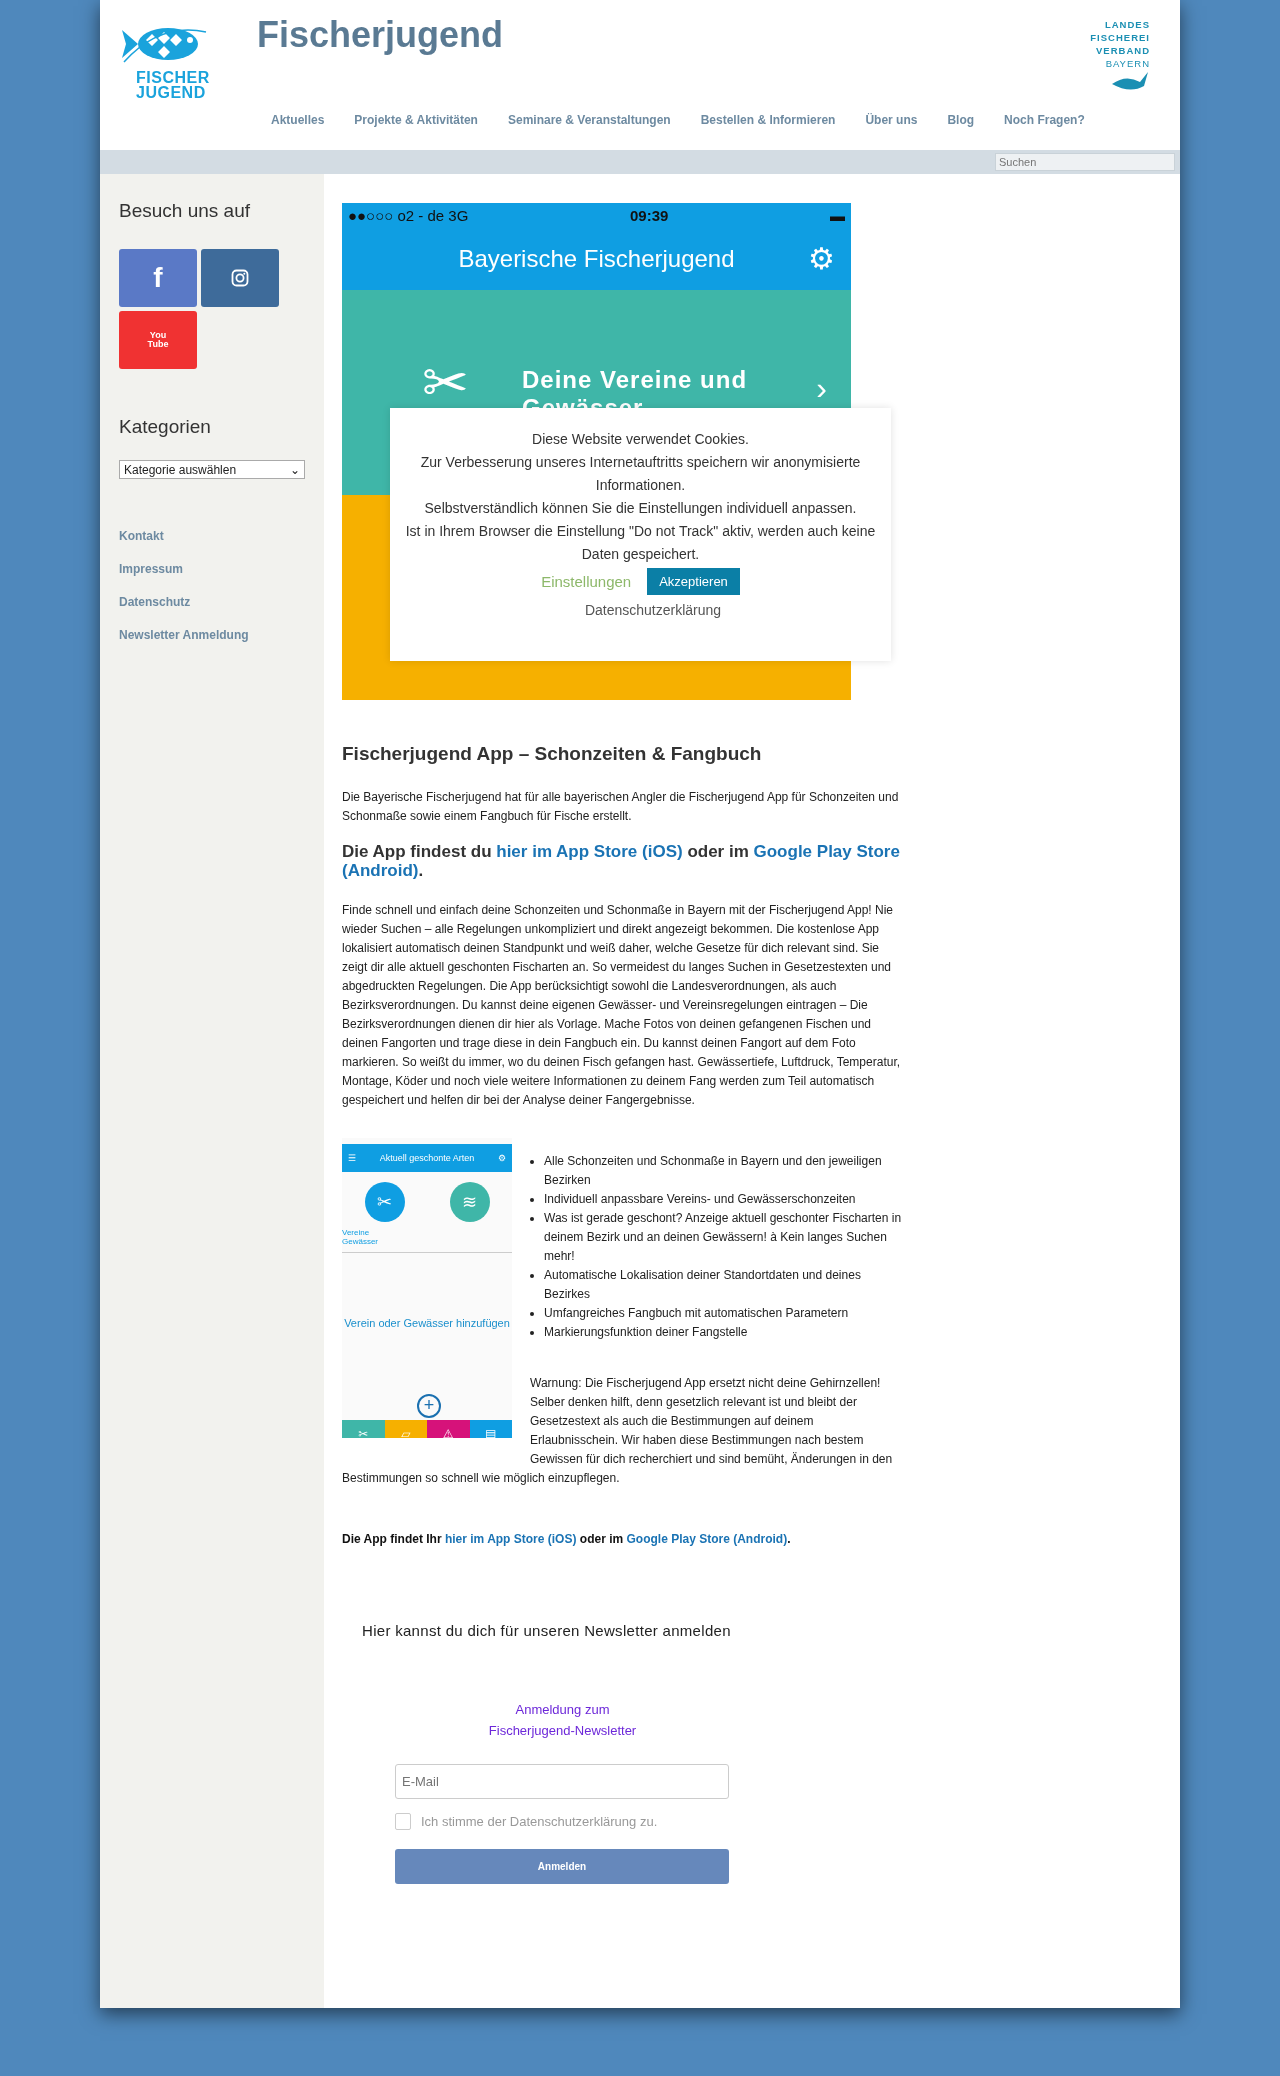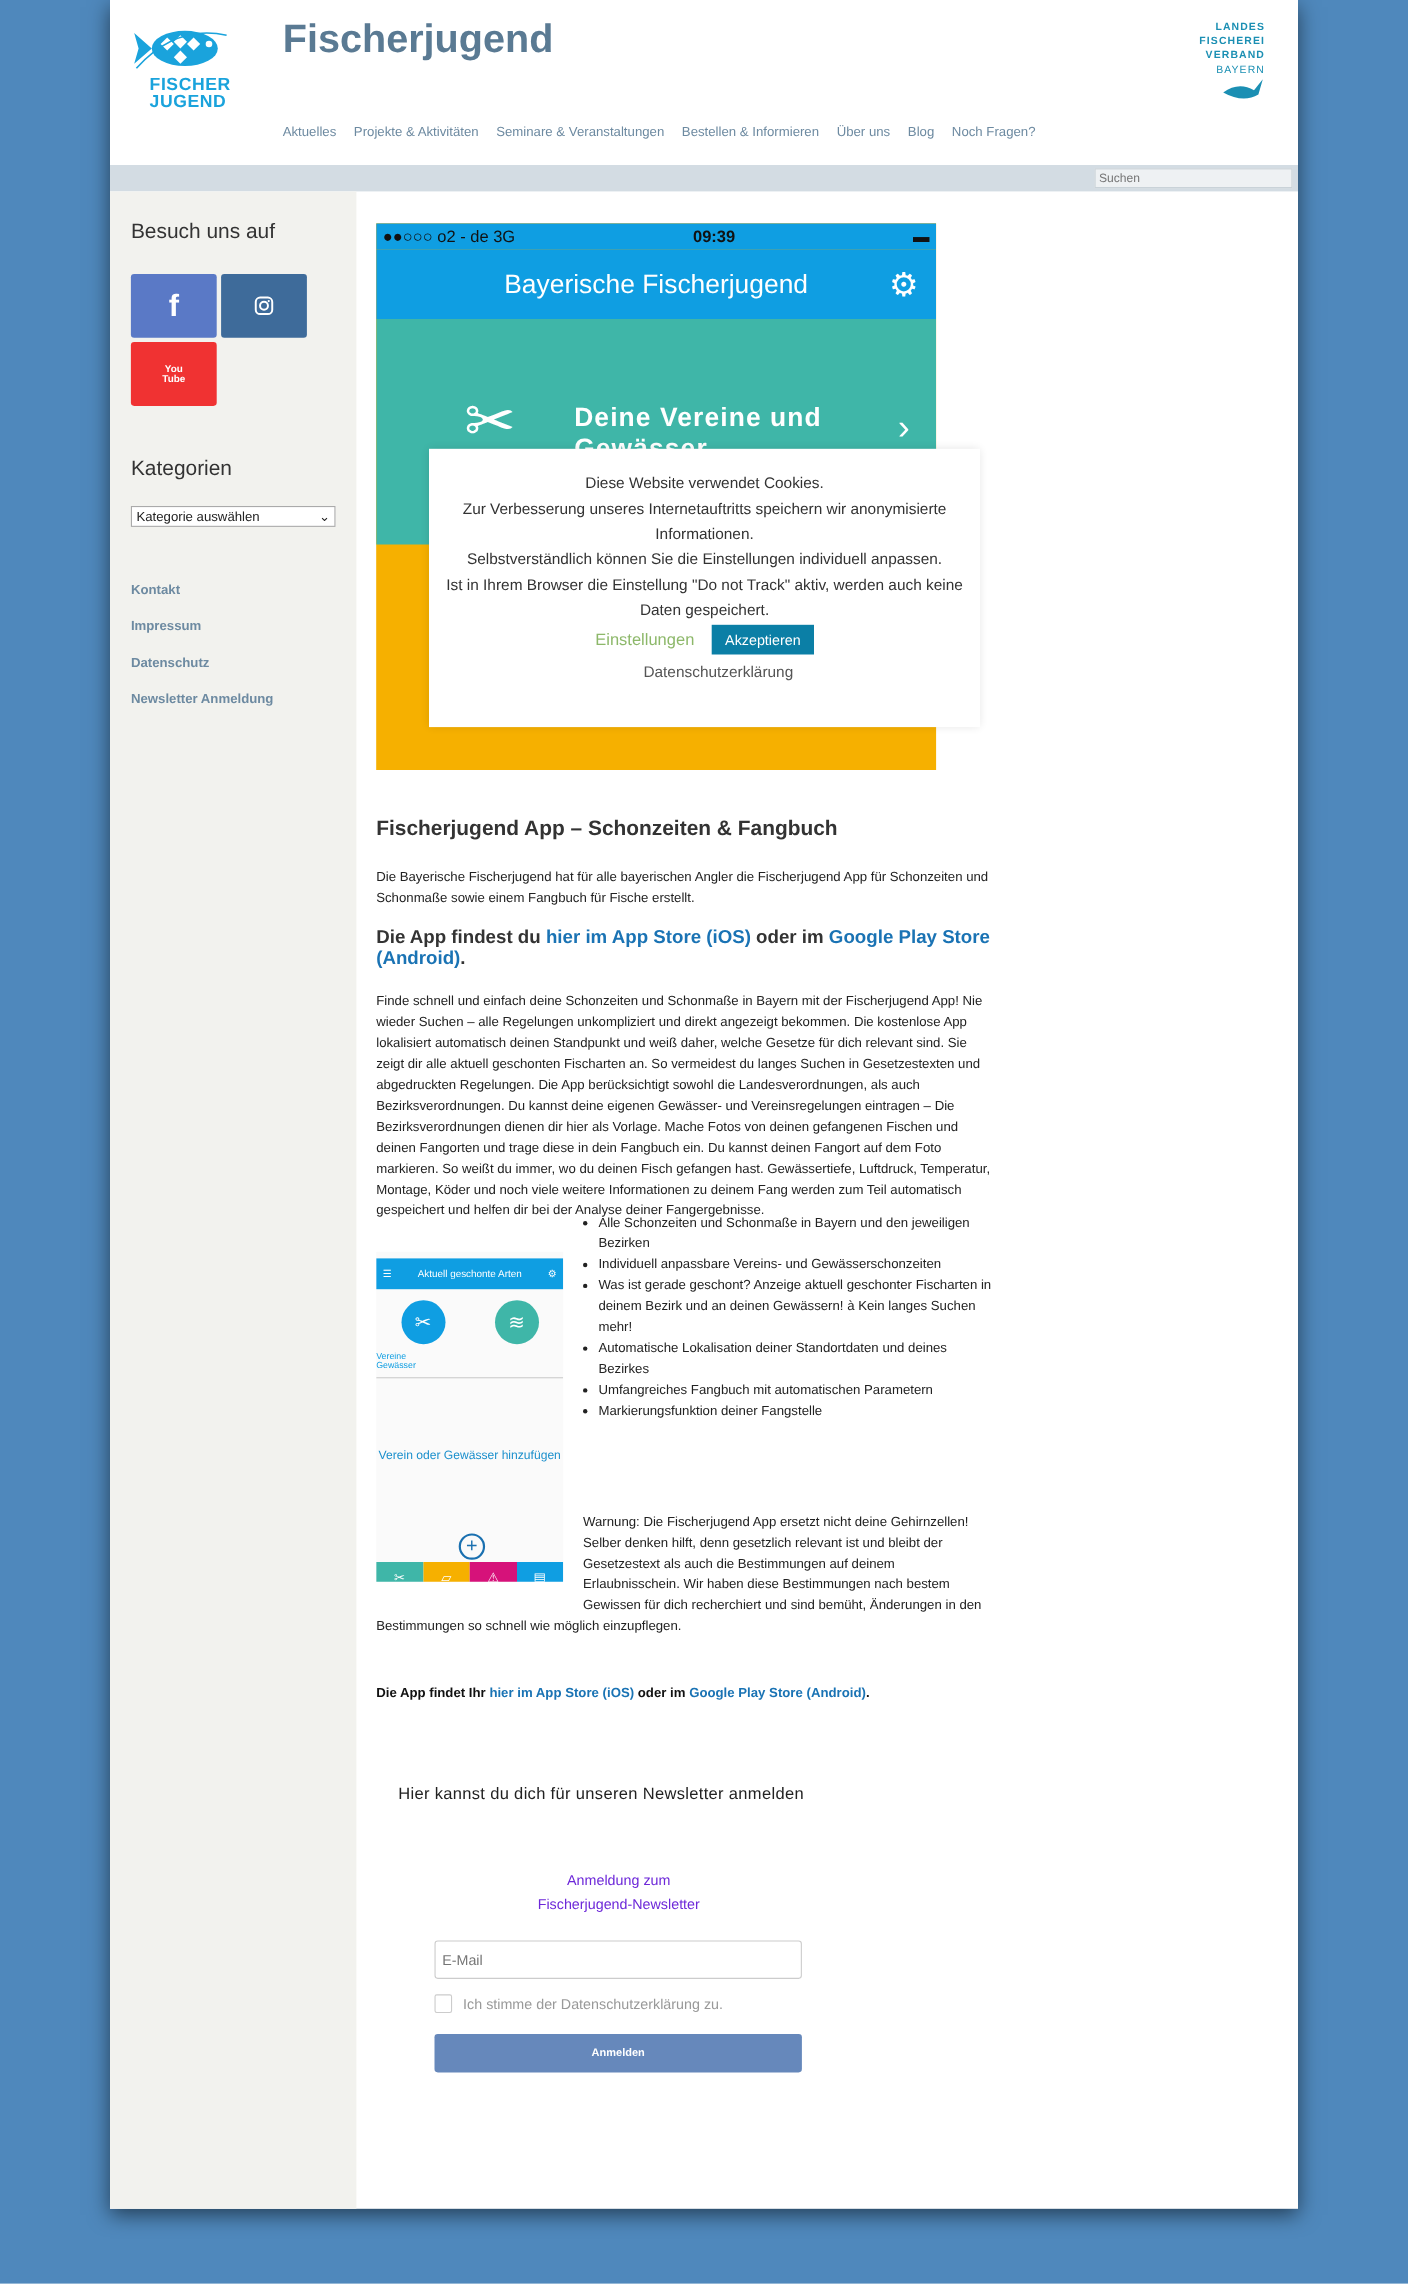--- a/index.html
+++ b/index.html
@@ -6,21 +6,21 @@
   html, body { width: 1280px; height: 2076px; }
   body { background: #4f88bc; font-family: "Liberation Sans", sans-serif; position: relative; overflow: hidden; }
   .page { position: absolute; left: 100px; top: 0; width: 1080px; height: 2008px; background: #fff; box-shadow: 0 6px 18px rgba(0,0,0,0.55); }
   .header { position: relative; height: 150px; }
   .logo-left { position: absolute; left: 20px; top: 20px; width: 100px; height: 80px; }
   .logo-left .txt { position: absolute; left: 16px; top: 50px; color: #1aa3dc; font-weight: bold; font-size: 16px; line-height: 15px; letter-spacing: 0.5px; text-align: center; width: 60px; }
   .site-title { position: absolute; left: 157px; top: 14px; font-size: 36px; font-weight: bold; color: #5a7a93; }
   .logo-right { position: absolute; right: 30px; top: 18px; width: 70px; text-align: right; color: #1b8fb3; font-weight: bold; font-size: 9.5px; line-height: 13px; letter-spacing: 1px; }
   .logo-right .bayern { font-weight: normal; }
   .nav { position: absolute; left: 157px; top: 113px; display: flex; gap: 16px; }
-  .nav a { font-size: 12px; font-weight: normal; color: #6d8aa1; text-decoration: none; }
+  .nav a { font-size: 12px; font-weight: bold; color: #6d8aa1; text-decoration: none; margin-left: 14px; }
   .greybar { position: absolute; left: 0; top: 150px; width: 1080px; height: 24px; background: #d3dce3; }
   .search { position: absolute; right: 5px; top: 153px; width: 180px; height: 18px; border: 1px solid #c9d2d8; background: #eef1f3; font-size: 11px; color: #444; padding: 1px 3px; font-family: "Liberation Sans", sans-serif; }
   .sidebar { position: absolute; left: 0; top: 174px; width: 224px; height: 1834px; background: #f2f2ee; }
   .sb-h { position: absolute; left: 19px; font-size: 19px; color: #333; }
   .social { position: absolute; width: 78px; height: 58px; border-radius: 3px; display: flex; align-items: center; justify-content: center; color: #fff; }
   .fb { left: 19px; top: 75px; background: #5a79c6; font-size: 28px; font-weight: bold; }
   .ig { left: 101px; top: 75px; background: #3e6b9a; }
   .yt { left: 19px; top: 137px; background: #f03232; font-size: 9px; font-weight: bold; line-height: 9px; text-align: center; }
   .cat-select { position: absolute; left: 19px; top: 286px; width: 186px; height: 19px; font-size: 12px; border: 1px solid #aaa; background: #fff; padding: 0 4px; display: flex; align-items: center; justify-content: space-between; color: #222; }
   .sb-link { position: absolute; left: 19px; font-size: 12px; font-weight: bold; color: #6d8aa1; text-decoration: none; }
@@ -44,21 +44,21 @@
   .p-long { position: absolute; left: 0; top: 727px; width: 562px; font-size: 12px; line-height: 19px; color: #222; }
   .phone-small { position: absolute; left: 0; top: 964px; width: 170px; height: 300px; background: #fafafa; overflow: hidden; }
   .ps-bar { height: 28px; background: #0f9ee2; color: #fff; font-size: 9px; display: flex; align-items: center; justify-content: space-between; padding: 0 6px; margin-top: 6px; }
   .ps-circles { display: flex; justify-content: space-around; margin-top: 10px; }
   .ps-circle { width: 40px; height: 40px; border-radius: 50%; color: #fff; display: flex; align-items: center; justify-content: center; font-size: 18px; }
   .ps-labels { display: flex; justify-content: space-around; font-size: 8px; color: #0f9ee2; margin-top: 6px; padding-bottom: 6px; border-bottom: 1px solid #ccc; flex-direction: column; }
   .ps-add { position: absolute; top: 178px; width: 170px; text-align: center; color: #1a8fcc; font-size: 11px; line-height: 14px; }
   .ps-plus { position: absolute; top: 256px; left: 75px; width: 24px; height: 24px; border: 2px solid #1a70b0; border-radius: 50%; color: #1a70b0; font-size: 18px; line-height: 18px; text-align: center; }
   .ps-tabs { position: absolute; top: 282px; left: 0; width: 170px; height: 28px; display: flex; }
   .ps-tabs span { flex: 1; display: flex; align-items: center; justify-content: center; color: #fff; font-size: 12px; }
-  .features { position: absolute; left: 188px; top: 928px; width: 375px; font-size: 12px; line-height: 19px; color: #222; padding-left: 14px; }
+  .features { position: absolute; left: 188px; top: 978px; width: 375px; font-size: 12px; line-height: 19px; color: #222; padding-left: 14px; }
   .warning { position: absolute; left: 0; top: 1200px; width: 560px; font-size: 12px; line-height: 19px; color: #222; }
   .warning .float { float: left; width: 188px; height: 95px; }
   .p-final { position: absolute; left: 0; top: 1358px; font-size: 12px; font-weight: bold; color: #111; }
   .nl-h { position: absolute; left: 20px; top: 1448px; font-size: 15px; color: #222; letter-spacing: 0.3px; }
   .nl-title { position: absolute; left: 53px; top: 1525px; width: 335px; text-align: center; font-size: 13px; line-height: 21px; color: #6d28d9; }
   .nl-email { position: absolute; left: 53px; top: 1590px; width: 334px; height: 35px; border: 1px solid #ccc; border-radius: 3px; padding: 0 6px; font-size: 13px; color: #555; font-family: "Liberation Sans", sans-serif; }
   .nl-check { position: absolute; left: 53px; top: 1639px; width: 16px; height: 17px; border: 1px solid #ccc; border-radius: 2px; background: #fff; }
   .nl-check-label { position: absolute; left: 79px; top: 1640px; font-size: 13px; color: #999; }
   .nl-btn { position: absolute; left: 53px; top: 1675px; width: 334px; height: 35px; background: #6688bb; color: #fff; font-weight: bold; font-size: 10px; border: none; border-radius: 3px; font-family: "Liberation Sans", sans-serif; }
 </style>

